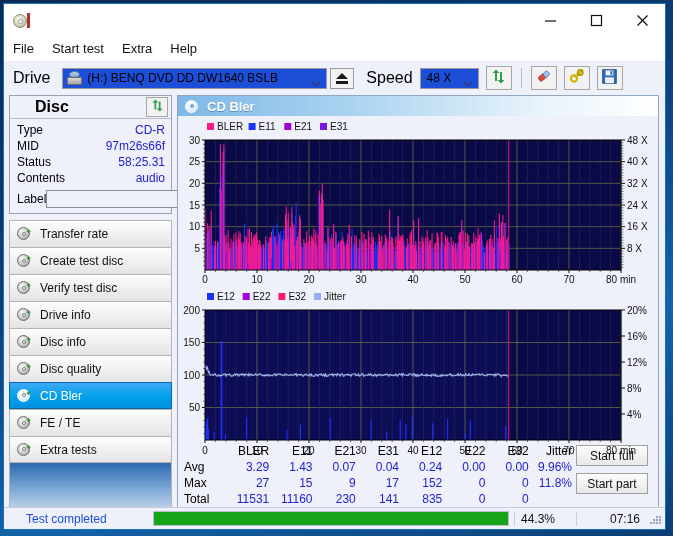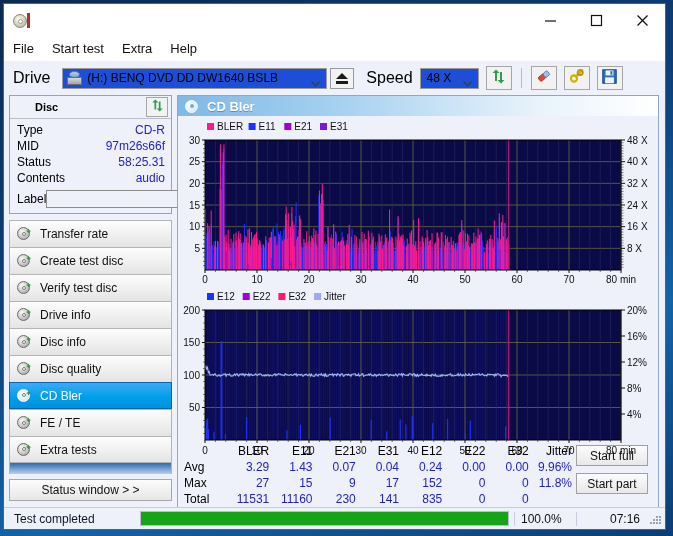--- a/index.html
+++ b/index.html
@@ -47,21 +47,21 @@
   .spd-label{margin-left:12px;}
   .speedcombo{width:59px;margin-left:7px;padding-left:6px;}
   .tbtn{width:26px;height:24px;border:1px solid #a6a6a6;background:#f2f2f2;display:flex;align-items:center;justify-content:center;box-sizing:border-box;}
   .sep{width:1px;height:20px;background:#b9b9c6;margin:0 9px;}
   
   .bodyrow{flex:1;display:flex;min-height:0;padding:0 0 0 5px;}
   
   .sidebar{width:163px;flex:none;display:flex;flex-direction:column;}
   .discbox{border:1px solid #9aa0b5;background:#eef0fa;box-sizing:border-box;}
   .disc-hd{display:flex;align-items:center;justify-content:space-between;height:22px;padding:0 3px 0 7px;border-bottom:1px solid #b9bdcc;}
-  .disc-hd .t{font-size:11px;font-weight:bold;color:#000;padding-left:18px;}
+  .disc-hd .t{font-size:16px;font-weight:bold;color:#000;padding-left:18px;}
   .disc-rows{padding:3px 6px 4px 7px;}
   .disc-row{display:flex;justify-content:space-between;font-size:12px;line-height:16px;}
   .disc-row .k{color:#000;}
   .disc-row .v{color:#2222cc;}
   .lblrow{display:flex;align-items:center;margin-top:3px;}
   .lblrow .k{font-size:12px;color:#000;width:44px;}
   .lbl-input{flex:1;height:18px;background:#eef0fa;border:1px solid #8d8d8d;box-sizing:border-box;margin-right:4px;}
   .cdbtn{width:22px;height:20px;border:1px solid #a6a6a6;background:#f2f2f2;display:flex;align-items:center;justify-content:center;box-sizing:border-box;}
   .cdglyph{width:14px;height:14px;border-radius:50%;background:radial-gradient(circle at 42% 36%,#ffffe0 0%,#e2e2a8 48%,#b5b56e 100%);border:1px solid #8a8a55;box-sizing:border-box;position:relative;}
   .cdglyph:after{content:"";position:absolute;left:4.5px;top:4.5px;width:4px;height:4px;border-radius:50%;background:#f4f4ea;border:1px solid #9a9a7a;box-sizing:border-box;}
@@ -97,21 +97,21 @@
   .stats-tbl{flex:1;font-size:12px;color:#2222cc;}
   .stats-tbl table{border-collapse:collapse;width:100%;table-layout:fixed;}
   .stats-tbl th{font-weight:normal;color:#000;text-align:right;padding:0 4px 1px 0;font-size:12px;}
   .stats-tbl td{text-align:right;padding:0 4px 0 0;line-height:16px;}
   .stats-tbl td.rh{text-align:left;color:#000;padding-left:6px;}
   .startcol{width:82px;flex:none;display:flex;flex-direction:column;padding-top:1px;}
   .startbtn{width:72px;height:21px;border:1px solid #a0a0a0;background:linear-gradient(#fcfcfc,#e8e8e8);
      display:flex;align-items:center;justify-content:center;font-size:12px;color:#111;box-sizing:border-box;margin-bottom:7px;}
   
   .statusbar{height:21px;flex:none;display:flex;align-items:center;background:#eef0fa;border-top:1px solid #c8ccdd;}
-  .st-text{width:136px;font-size:12px;color:#0f172a;padding-left:10px;box-sizing:border-box;}
+  .st-text{width:149px;font-size:12px;color:#1d4ed8;padding-left:22px;box-sizing:border-box;}
   .progress-outer{flex:1;height:15px;border:1px solid #b9bdcc;background:#f4f5fb;box-sizing:border-box;margin-right:5px;}
   .progress-fill{height:100%;background:#17a317;width:100%;}
   .st-pct{width:62px;font-size:12px;color:#111;text-align:left;padding-left:6px;box-sizing:border-box;border-left:1px solid #c8ccdd;}
   .st-time{width:72px;font-size:12px;color:#111;text-align:right;padding-right:8px;box-sizing:border-box;border-left:1px solid #c8ccdd;}
   .grip{width:14px;height:14px;margin-right:3px;position:relative;}
   .grip i{position:absolute;width:2px;height:2px;background:#9aa0b5;}
 </style>
 </head>
 <body>
 
@@ -340,21 +340,20 @@
               <span class="ring"></span>
               <span class="hub2"></span>
               <span class="spark">✦</span>
             </span>
           <span>Extra tests</span>
         </div>
       </div>
 
       <div class="sb-fill"></div>
 
-      <div class="statusbtn">Status window &gt; &gt;</div>
     </div>
 
     <div class="main">
       <div class="main-hd">
         <span class="mi">
             <span class="ring"></span>
             <span class="hub2"></span>
           </span>
         <span class="t">CD Bler</span>
       </div>
@@ -1649,21 +1648,21 @@
         </div>
       </div>
     </div>
   </div>
 
   <div class="statusbar">
     <div class="st-text">Test completed</div>
     <div class="progress-outer">
       <div class="progress-fill" id="pfill" style="width: 100%;"></div>
     </div>
-    <div class="st-pct">100.0%</div>
+    <div class="st-pct">44.3%</div>
     <div class="st-time">07:16</div>
     <div class="grip">
       <i style="left:8px;top:4px"></i>
         <i style="left:11px;top:4px"></i>
       <i style="left:5px;top:7px"></i>
         <i style="left:8px;top:7px"></i>
         <i style="left:11px;top:7px"></i>
       <i style="left:2px;top:10px"></i>
         <i style="left:5px;top:10px"></i>
         <i style="left:8px;top:10px"></i>

